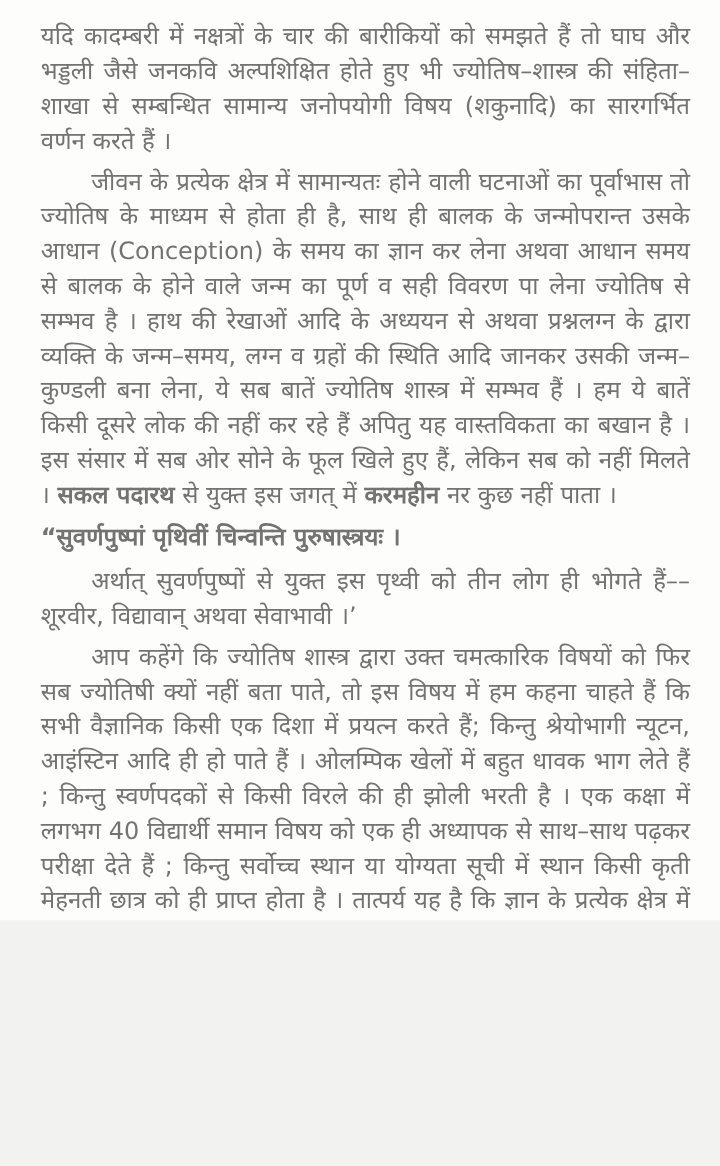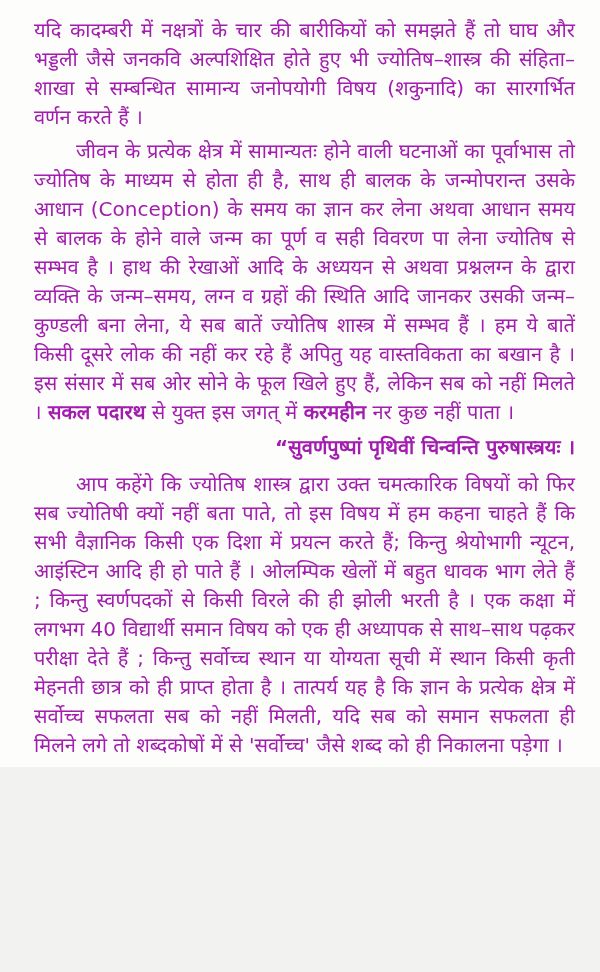--- a/index.html
+++ b/index.html
@@ -6,21 +6,21 @@
     margin: 0;
     padding: 0;
     background: #f2f2f0;
   }
   .page {
     position: relative;
     width: 600px;
     height: 767px;
     margin: 0 auto;
     background: #fdfdfb;
-    color: #a21caf;
+    color: #737373;
     box-sizing: border-box;
     padding: 16px 25px 10px 34px;
     overflow: hidden;
     font-family: "DejaVu Sans", sans-serif;
     font-size: 20px;
     line-height: 29px;
   }
   .para {
     margin: 0 0 5px 0;
     text-align: justify;
@@ -28,38 +28,39 @@
   .para.indent {
     text-indent: 42px;
   }
   .para.no-indent {
     text-indent: 0;
   }
   b.bold-phrase {
     font-weight: bold;
   }
   .verse {
-    text-align: right;
+    text-align: left;
     font-weight: bold;
     margin: 6px 0 8px 0;
   }
   .verse .verse-line {
     white-space: nowrap;
   }
 </style>
 </head>
 <body>
 
 <div class="page">
 
   <p class="para no-indent">यदि कादम्बरी में नक्षत्रों के चार की बारीकियों को समझते हैं तो घाघ और भड्डली जैसे जनकवि अल्पशिक्षित होते हुए भी ज्योतिष–शास्त्र की संहिता–शाखा से सम्बन्धित सामान्य जनोपयोगी विषय (शकुनादि) का सारगर्भित वर्णन करते हैं ।</p>
 
   <p class="para indent"><span>जीवन के प्रत्येक क्षेत्र में सामान्यतः होने वाली घटनाओं का पूर्वाभास तो ज्योतिष के माध्यम से होता ही है, साथ ही बालक के जन्मोपरान्त उसके आधान (Conception) के समय का ज्ञान कर लेना अथवा आधान समय से बालक के होने वाले जन्म का पूर्ण व सही विवरण पा लेना ज्योतिष से सम्भव है । हाथ की रेखाओं आदि के अध्ययन से अथवा प्रश्नलग्न के द्वारा व्यक्ति के जन्म–समय, लग्न व ग्रहों की स्थिति आदि जानकर उसकी जन्म–कुण्डली बना लेना, ये सब बातें ज्योतिष शास्त्र में सम्भव हैं । हम ये बातें किसी दूसरे लोक की नहीं कर रहे हैं अपितु यह वास्तविकता का बखान है । इस संसार में सब ओर सोने के फूल खिले हुए हैं, लेकिन सब को नहीं मिलते । </span><b class="bold-phrase">सकल पदारथ</b><span> से युक्त इस जगत् में </span><b class="bold-phrase">करमहीन</b><span> नर कुछ नहीं पाता ।</span></p>
 
   <div class="verse">
     <div class="verse-line">“सुवर्णपुष्पां पृथिवीं चिन्वन्ति पुरुषास्त्रयः ।</div>
   </div>
 
+  <p class="para indent">अर्थात् सुवर्णपुष्पों से युक्त इस पृथ्वी को तीन लोग ही भोगते हैं––शूरवीर, विद्यावान् अथवा सेवाभावी ।’</p>
 
 
   <p class="para indent">आप कहेंगे कि ज्योतिष शास्त्र द्वारा उक्त चमत्कारिक विषयों को फिर सब ज्योतिषी क्यों नहीं बता पाते, तो इस विषय में हम कहना चाहते हैं कि सभी वैज्ञानिक किसी एक दिशा में प्रयत्न करते हैं; किन्तु श्रेयोभागी न्यूटन, आइंस्टिन आदि ही हो पाते हैं । ओलम्पिक खेलों में बहुत धावक भाग लेते हैं ; किन्तु स्वर्णपदकों से किसी विरले की ही झोली भरती है । एक कक्षा में लगभग 40 विद्यार्थी समान विषय को एक ही अध्यापक से साथ–साथ पढ़कर परीक्षा देते हैं ; किन्तु सर्वोच्च स्थान या योग्यता सूची में स्थान किसी कृती मेहनती छात्र को ही प्राप्त होता है । तात्पर्य यह है कि ज्ञान के प्रत्येक क्षेत्र में सर्वोच्च सफलता सब को नहीं मिलती, यदि सब को समान सफलता ही मिलने लगे तो शब्दकोषों में से 'सर्वोच्च' जैसे शब्द को ही निकालना पड़ेगा ।</p>
 
 </div>
 
 </body></html>

